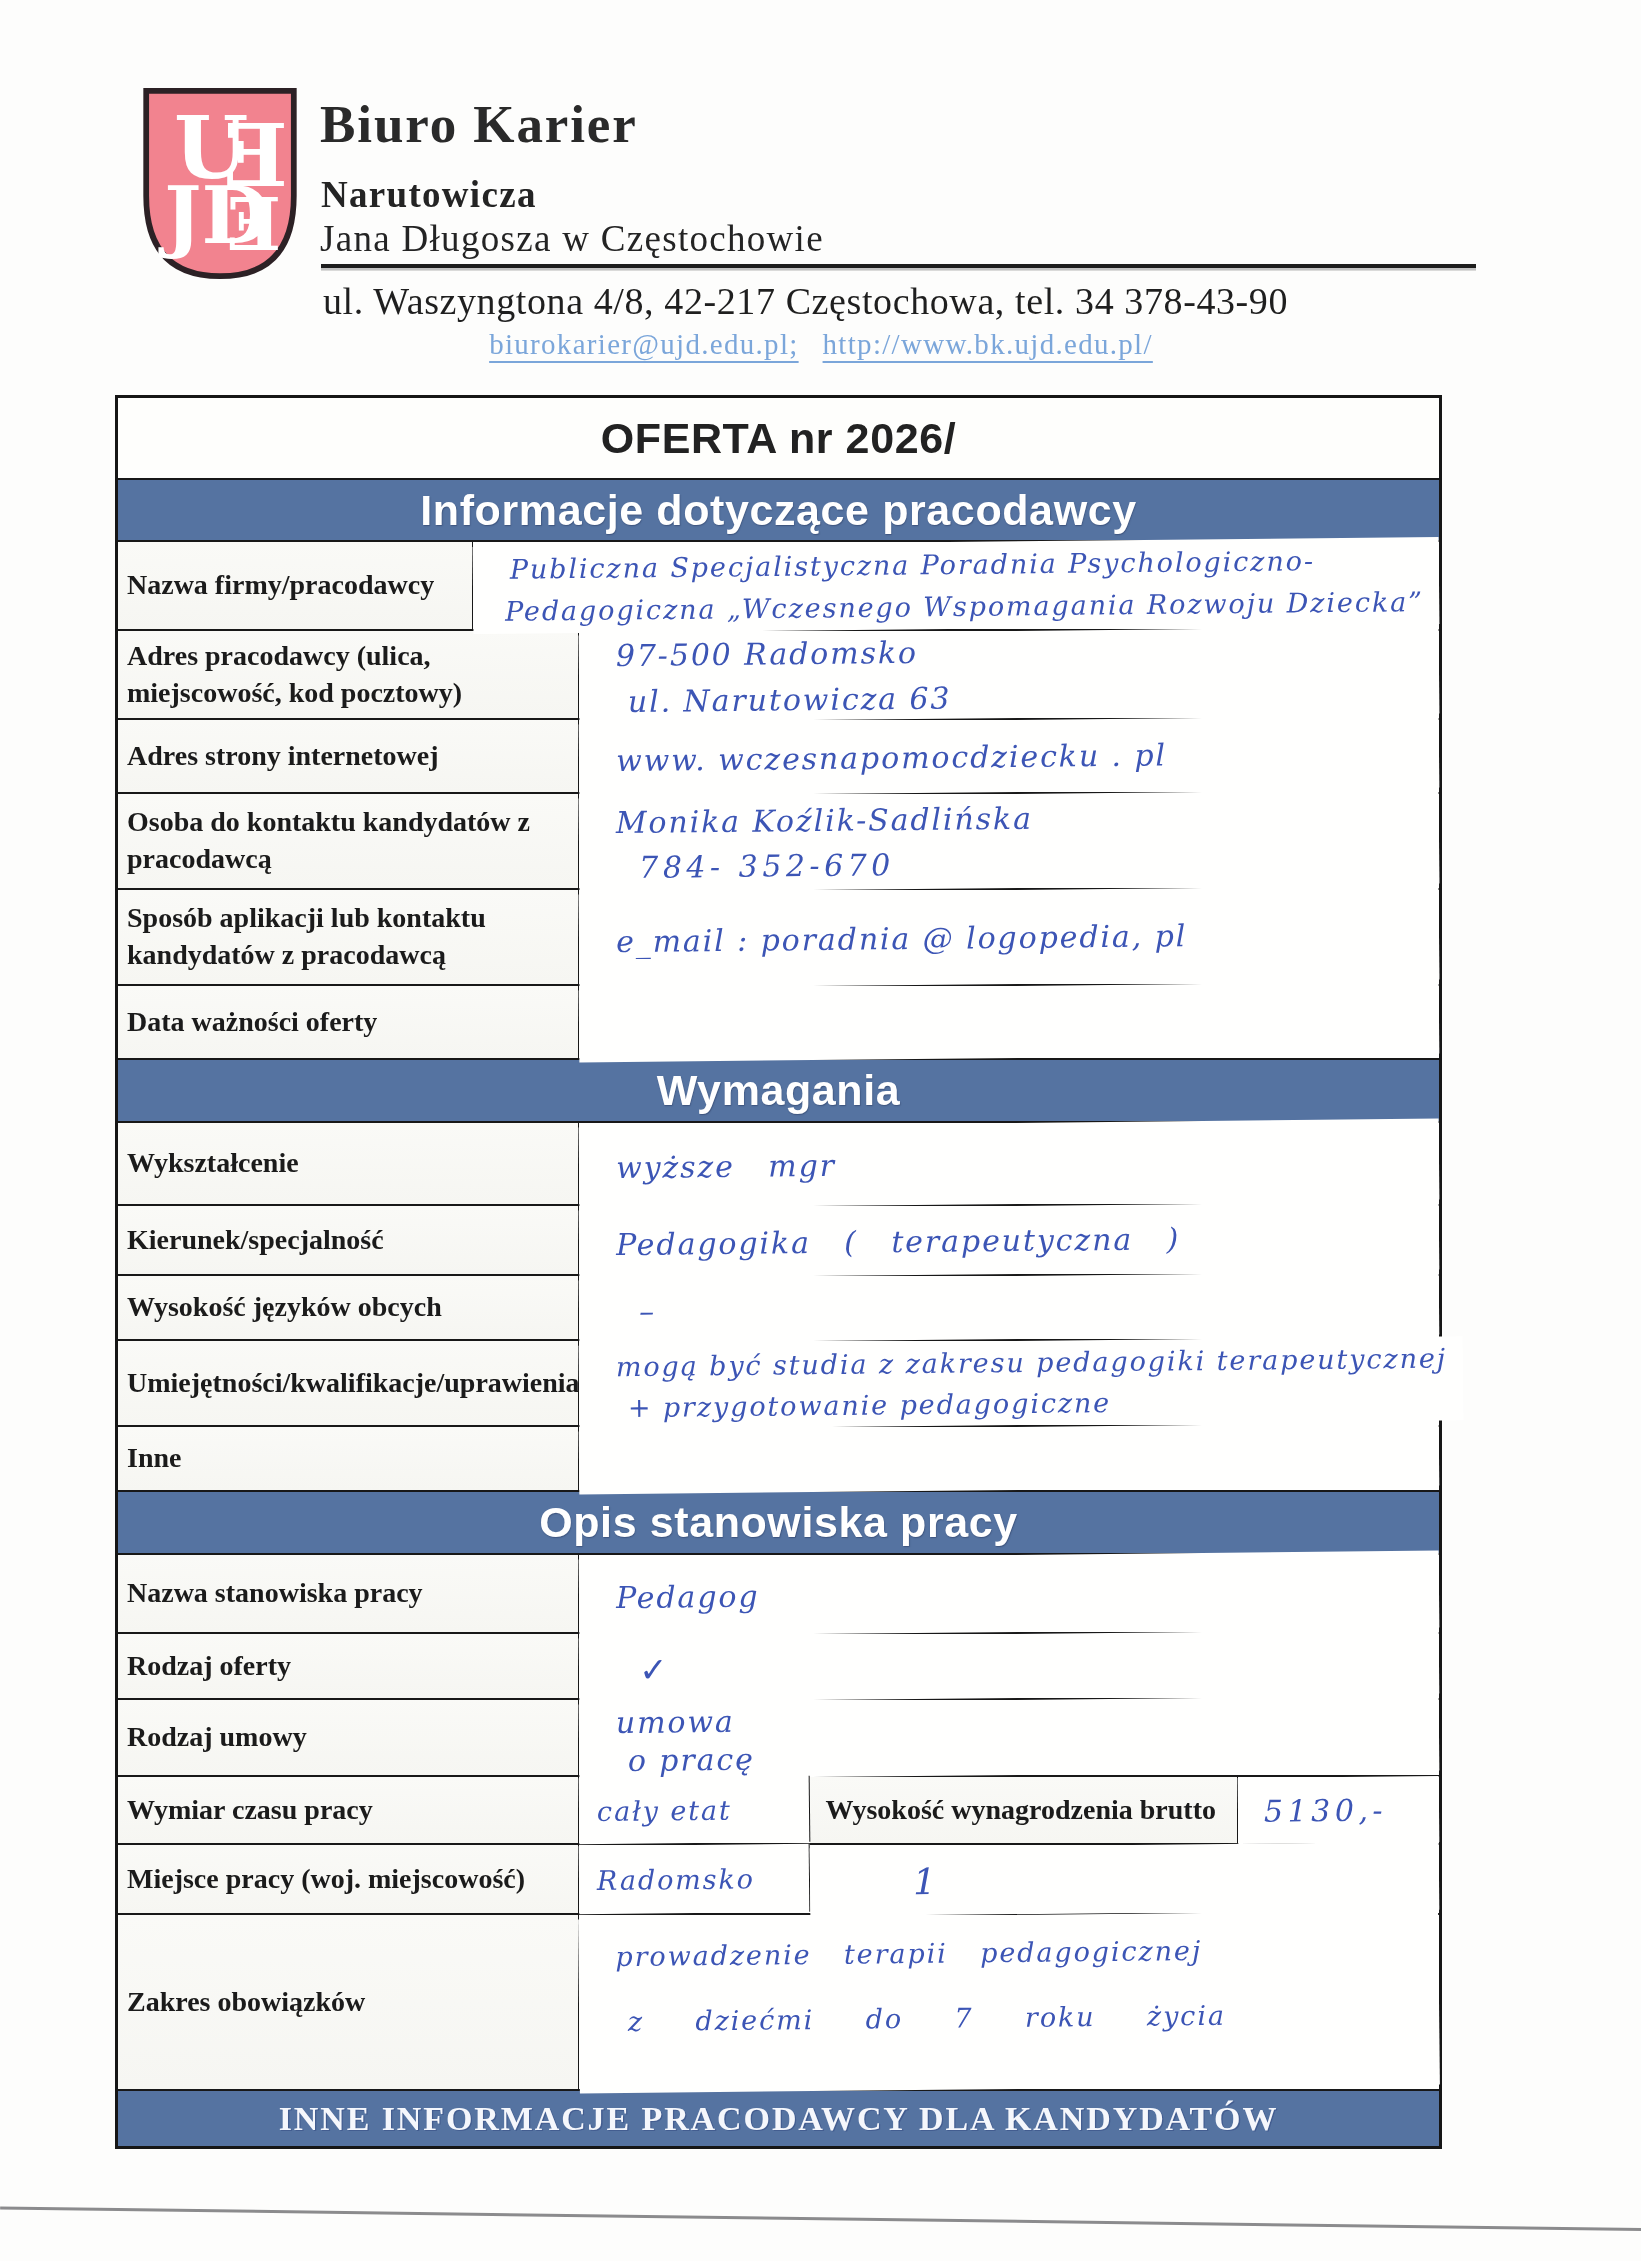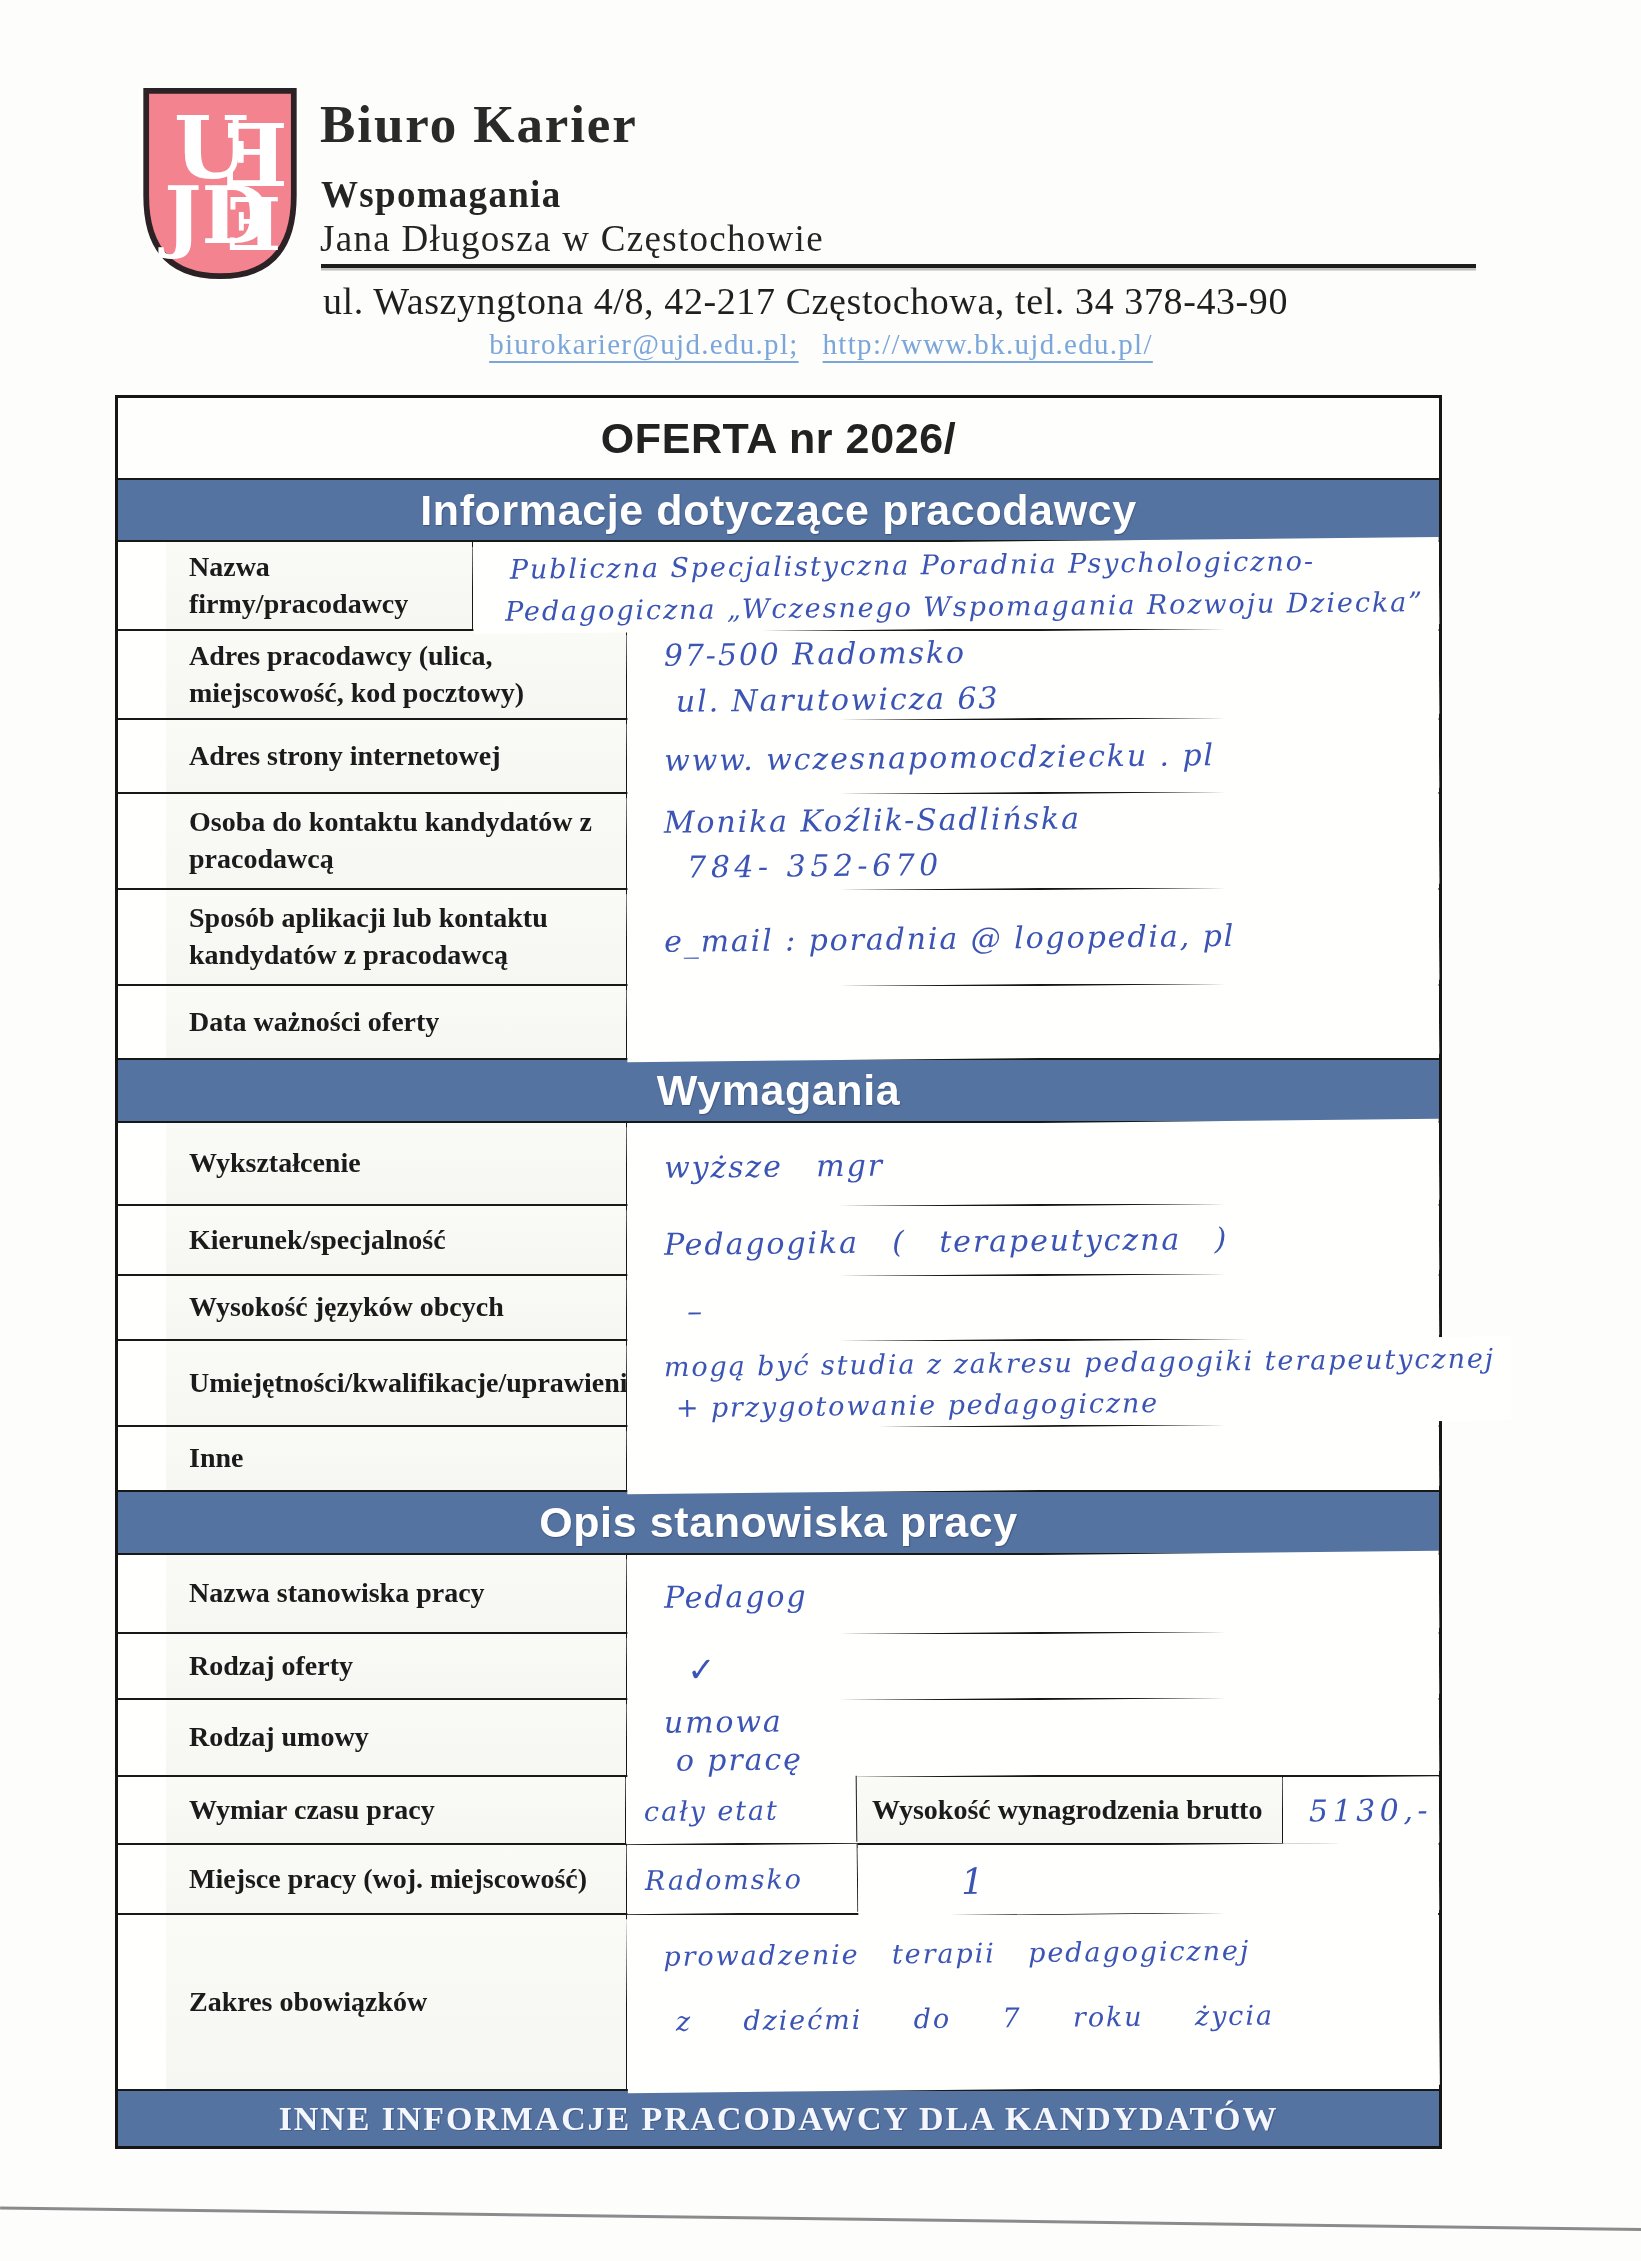--- a/index.html
+++ b/index.html
@@ -28,24 +28,24 @@
   .links-line a{color:#7ba6da;text-decoration:underline;text-underline-offset:6.5px;
     text-decoration-thickness:1.9px;margin:0 7.7px;}
 
   
   .offer-table{position:absolute;left:115px;top:395px;width:1327px;
     border:3.2px solid #161616;background:#fffffe;box-sizing:border-box;}
   .t-row{display:flex;border-top:2.6px solid #181818;box-sizing:border-box;}
   .t-row.first{border-top:none;}
   .cell{box-sizing:border-box;}
   .lbl{width:461px;border-right:1.9px solid #181818;
-    padding:9px 14px 9px 23px;
+    padding:9px 14px 9px 9px;
     font-weight:bold;font-size:28px;line-height:1.32;color:#1b1b1b;
     display:flex;align-items:center;
-    background:linear-gradient(#fafaf7,#f6f6f2);margin-left:48px;}
+    background:linear-gradient(#fafaf7,#f6f6f2);}
   .lbl-mid{width:428px;border-right:1.9px solid #181818;
     padding:9px 6.5px 9px 15.5px;
     font-weight:bold;font-size:28px;line-height:1.3;color:#1b1b1b;
     display:flex;align-items:center;background:linear-gradient(#fafaf7,#f6f6f2);}
   .val{flex:1;padding:6.5px 15.5px 6.5px 37px;display:flex;flex-direction:column;
     justify-content:center;background:#fffffe;}
   .val-s{width:231px;border-right:1.9px solid #181818;display:flex;flex-direction:column;
     justify-content:center;padding:5.2px 6.5px 5.2px 18px;background:#fffffe;}
   .val-s2{flex:1;display:flex;flex-direction:column;justify-content:center;
     padding:5.2px 6.5px 5.2px 26px;background:#fffffe;}
@@ -93,21 +93,21 @@
     <svg viewBox="0 0 100 121" width="164" height="199">
       <path d="M5 4 H95 V68 Q95 117 50 117 Q5 117 5 68 Z" fill="#f2838f" stroke="#2c2125" stroke-width="3.5"></path>
       <text x="22" y="57" font-family="DejaVu Serif, serif" font-weight="bold" font-size="52" fill="#ffffff">U</text>
       <text x="52" y="62" font-family="DejaVu Serif, serif" font-weight="bold" font-size="52" fill="#ffffff">Ǝ</text>
       <text x="16" y="97" font-family="DejaVu Serif, serif" font-weight="bold" font-size="48" fill="#ffffff">JD</text>
       <text x="54" y="101" font-family="DejaVu Serif, serif" font-weight="bold" font-size="44" fill="#ffffff">Ǝ</text>
     </svg>
   </div>
 
   <div class="org-name">Biuro Karier</div>
-  <div class="org-line2">Wspomagania</div>
+  <div class="org-line2">Narutowicza</div>
   <div class="org-line3">Jana Długosza w Częstochowie</div>
   <div class="header-rule"></div>
   <div class="address-line">ul. Waszyngtona 4/8,  42-217 Częstochowa, tel. 34 378-43-90</div>
 
   <div class="links-line">
     <a href="#">biurokarier@ujd.edu.pl;</a>
     <a href="#">http://www.bk.ujd.edu.pl/</a>
   </div>
 
   <div class="streak-b"></div>

